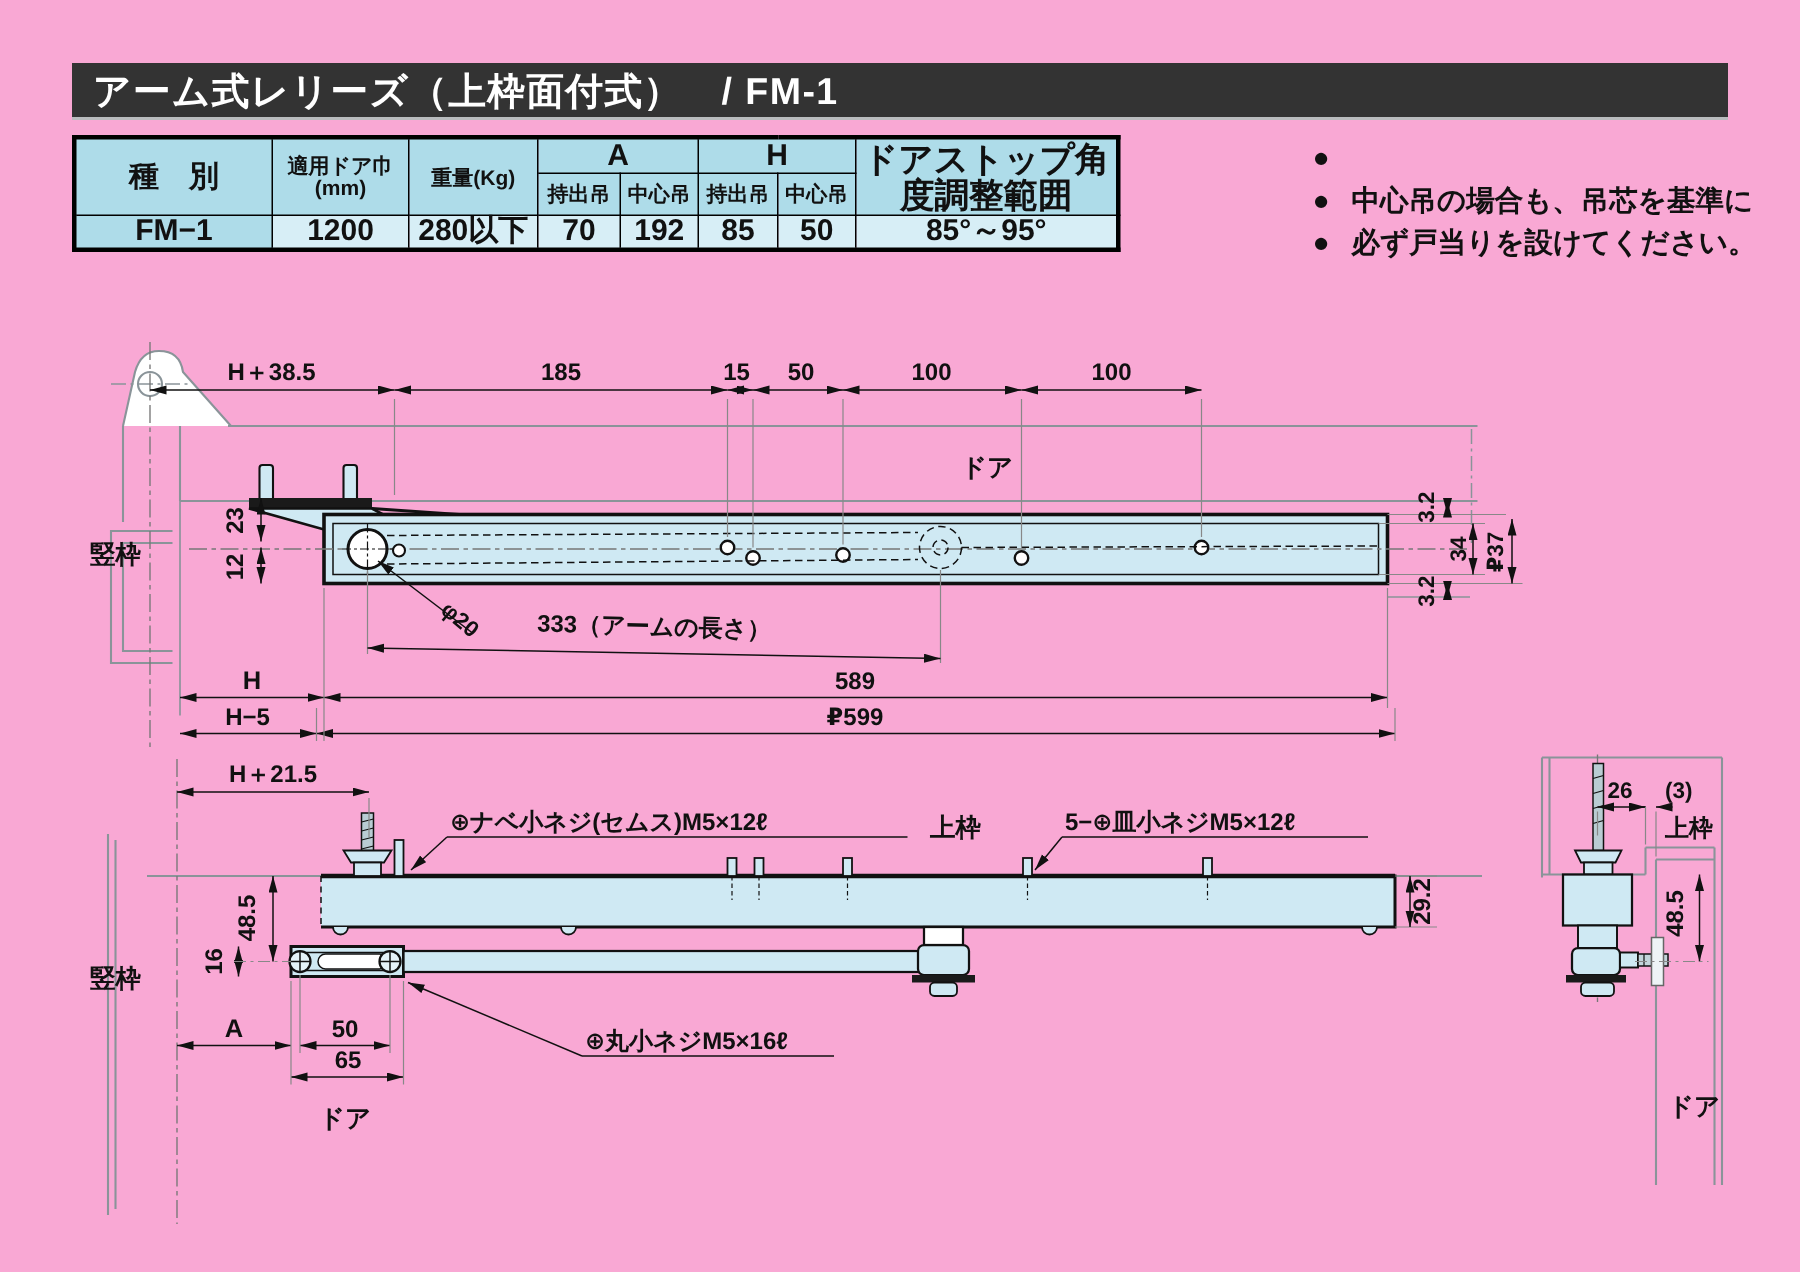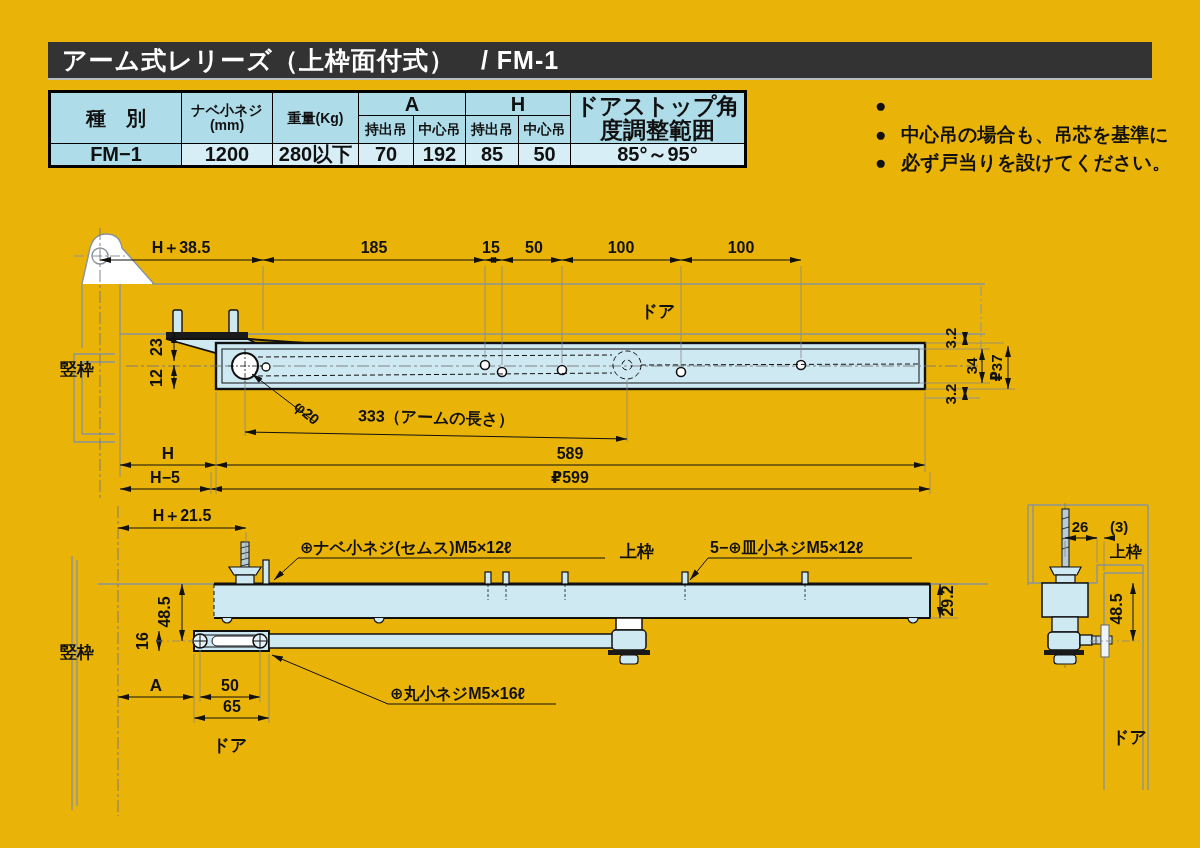--- a/index.html
+++ b/index.html
@@ -1,16 +1,16 @@
 <!DOCTYPE html>
 <html><head>
 <meta charset="utf-8">
 <style>
   html,body{margin:0;padding:0;background:#fff;}
-  .canvas{position:relative;width:1200px;height:848px;background:#eab308;overflow:hidden;
+  .canvas{position:relative;width:1200px;height:848px;background:#f9a8d4;overflow:hidden;
           font-family:"Liberation Sans","DejaVu Sans",sans-serif;color:#111;}
   
   .titlebar{position:absolute;left:48px;top:42px;width:1104px;height:36px;background:#333;
             border-bottom:2px solid #b9bcbe;display:flex;align-items:center;}
   .titlebar span{color:#fff;font-size:25px;font-weight:bold;padding-left:14px;letter-spacing:1px;}
   
   table.spec{position:absolute;left:48px;top:90px;border-collapse:collapse;table-layout:fixed;}
   table.spec td,table.spec th{border:1.6px solid #000;font-weight:bold;text-align:center;
             vertical-align:middle;padding:0;line-height:1.05;}
   table.spec{border:3px solid #000;padding-left:28px;}
@@ -32,21 +32,21 @@
 <div class="canvas">
 
   <div class="titlebar">
     <span>アーム式レリーズ（上枠面付式）　/ FM-1</span>
   </div>
 
   <table class="spec">
     <tbody>
         <tr style="height:24px;">
       <td class="hd fs20" style="width:130px;" rowspan="2">種　別</td>
-      <td class="hd fs15" style="width:90px;" rowspan="2">ナベ小ネジ(mm)</td>
+      <td class="hd fs15" style="width:90px;" rowspan="2">適用ドア巾(mm)</td>
       <td class="hd fs15" style="width:85px;" rowspan="2">重量(Kg)</td>
       <td class="hd fs20" style="width:54px;" colspan="2">A</td>
       <td class="hd fs20" colspan="2">H</td>
       <td class="hd fs17" style="width:173px;" rowspan="2">ドアストップ角度調整範囲</td>
     </tr>
     <tr style="height:28px;">
       <td class="hd fs15" style="width:54px;">持出吊</td>
       <td class="hd fs15" style="width:51px;">中心吊</td>
       <td class="hd fs15" style="width:52px;">持出吊</td>
       <td class="hd fs15" style="width:51px;">中心吊</td>

